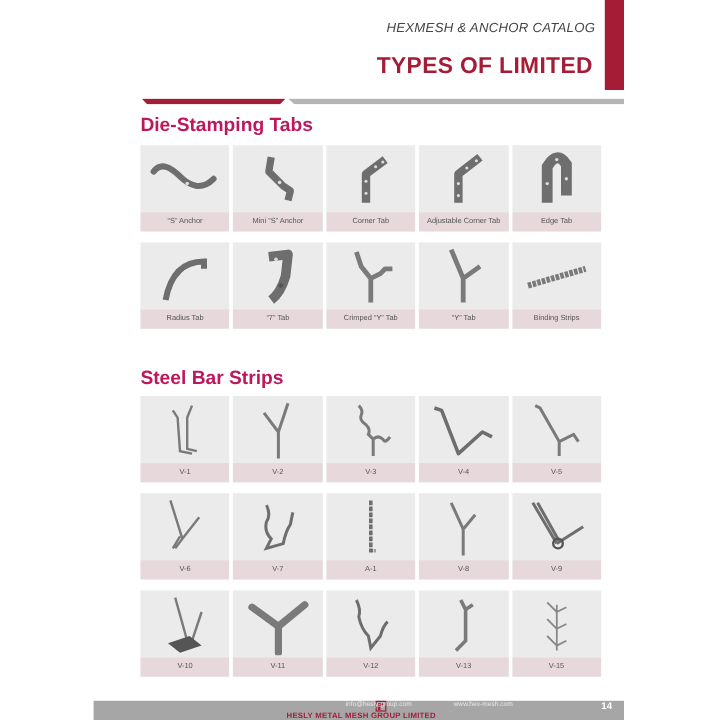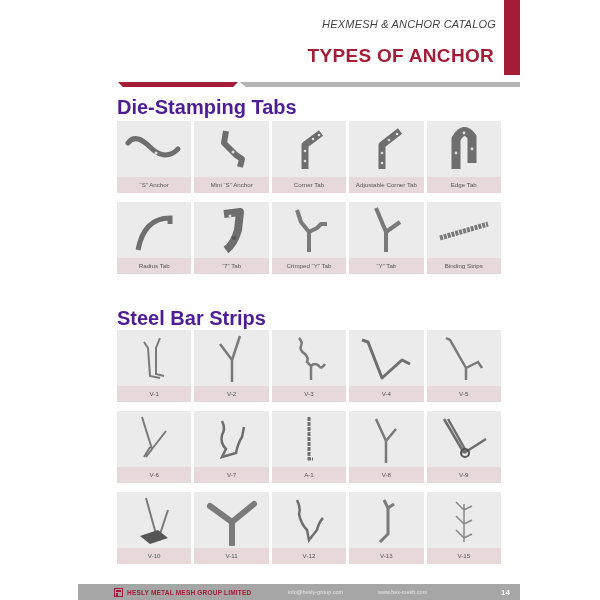--- a/index.html
+++ b/index.html
@@ -20,21 +20,21 @@
   .rule-red {
     position: absolute; left: 118px; top: 82px; width: 120px; height: 5px;
     background: #a51c36; clip-path: polygon(0 0, 100% 0, 96% 100%, 4% 100%);
   }
   .rule-gray {
     position: absolute; left: 240px; top: 82px; width: 280px; height: 5px;
     background: #b5b5b5; clip-path: polygon(0 0, 100% 0, 100% 100%, 2% 100%);
   }
 
   .section-title {
-    position: absolute; left: 117px; font-size: 20px; font-weight: bold; color: #4c1d95;
+    position: absolute; left: 117px; font-size: 16px; font-weight: bold; color: #be185d;
   }
 
   .grid {
     position: absolute; left: 117px; width: 384px;
     display: grid; grid-template-columns: repeat(5, 74.4px); column-gap: 3px;
   }
   .card {
     position: relative; height: 72px; background: #ebebeb; overflow: hidden;
   }
   .card .pic {
@@ -43,36 +43,36 @@
   }
   .card .pic svg { width: 60px; height: 52px; }
   .card .label {
     position: absolute; left: 0; bottom: 0; width: 100%; height: 16px;
     background: #e6d8db; font-size: 6.2px; color: #555; text-align: center; line-height: 16px;
     white-space: nowrap;
   }
 
   .footer {
     position: absolute; left: 78px; top: 584px; width: 442px; height: 16px;
-    background: #a6a6a6; display: flex; align-items: center;
+    background: #a6a6a6; display: flex; align-items: center; flex-direction: column;
   }
   .footer-logo { margin-left: 36px; width: 9px; height: 9px; border: 1px solid #a51c36; position: relative; }
   .footer-logo::before { content:""; position:absolute; left:1px; top:1px; width:5px; height:2px; background:#a51c36; }
   .footer-logo::after { content:""; position:absolute; left:1px; top:4px; width:2px; height:3px; background:#a51c36; }
   .footer-company { margin-left: 4px; font-size: 6.5px; color: #a51c36; font-weight: bold; letter-spacing: 0.2px; }
   .footer-email { position: absolute; left: 210px; font-size: 5.5px; color: #e8e8e8; }
   .footer-web { position: absolute; left: 300px; font-size: 5.5px; color: #e8e8e8; }
   .footer-page { position: absolute; right: 10px; font-size: 8px; font-weight: bold; color: #ffffff; }
 </style>
 </head>
 <body>
 
 <div class="catalog-name">HEXMESH &amp; ANCHOR CATALOG</div>
 <div class="red-vbar"></div>
-<h1 class="page-title">TYPES OF ANCHOR</h1>
+<h1 class="page-title">TYPES OF LIMITED</h1>
 <div class="rule-red"></div>
 <div class="rule-gray"></div>
 
 <h2 class="section-title" style="top:96px">Die-Stamping Tabs</h2>
 
 <div class="grid" style="top:121px; row-gap:9px;">
 
   <div class="card">
     <div class="pic">
       <svg viewBox="0 0 60 52">

